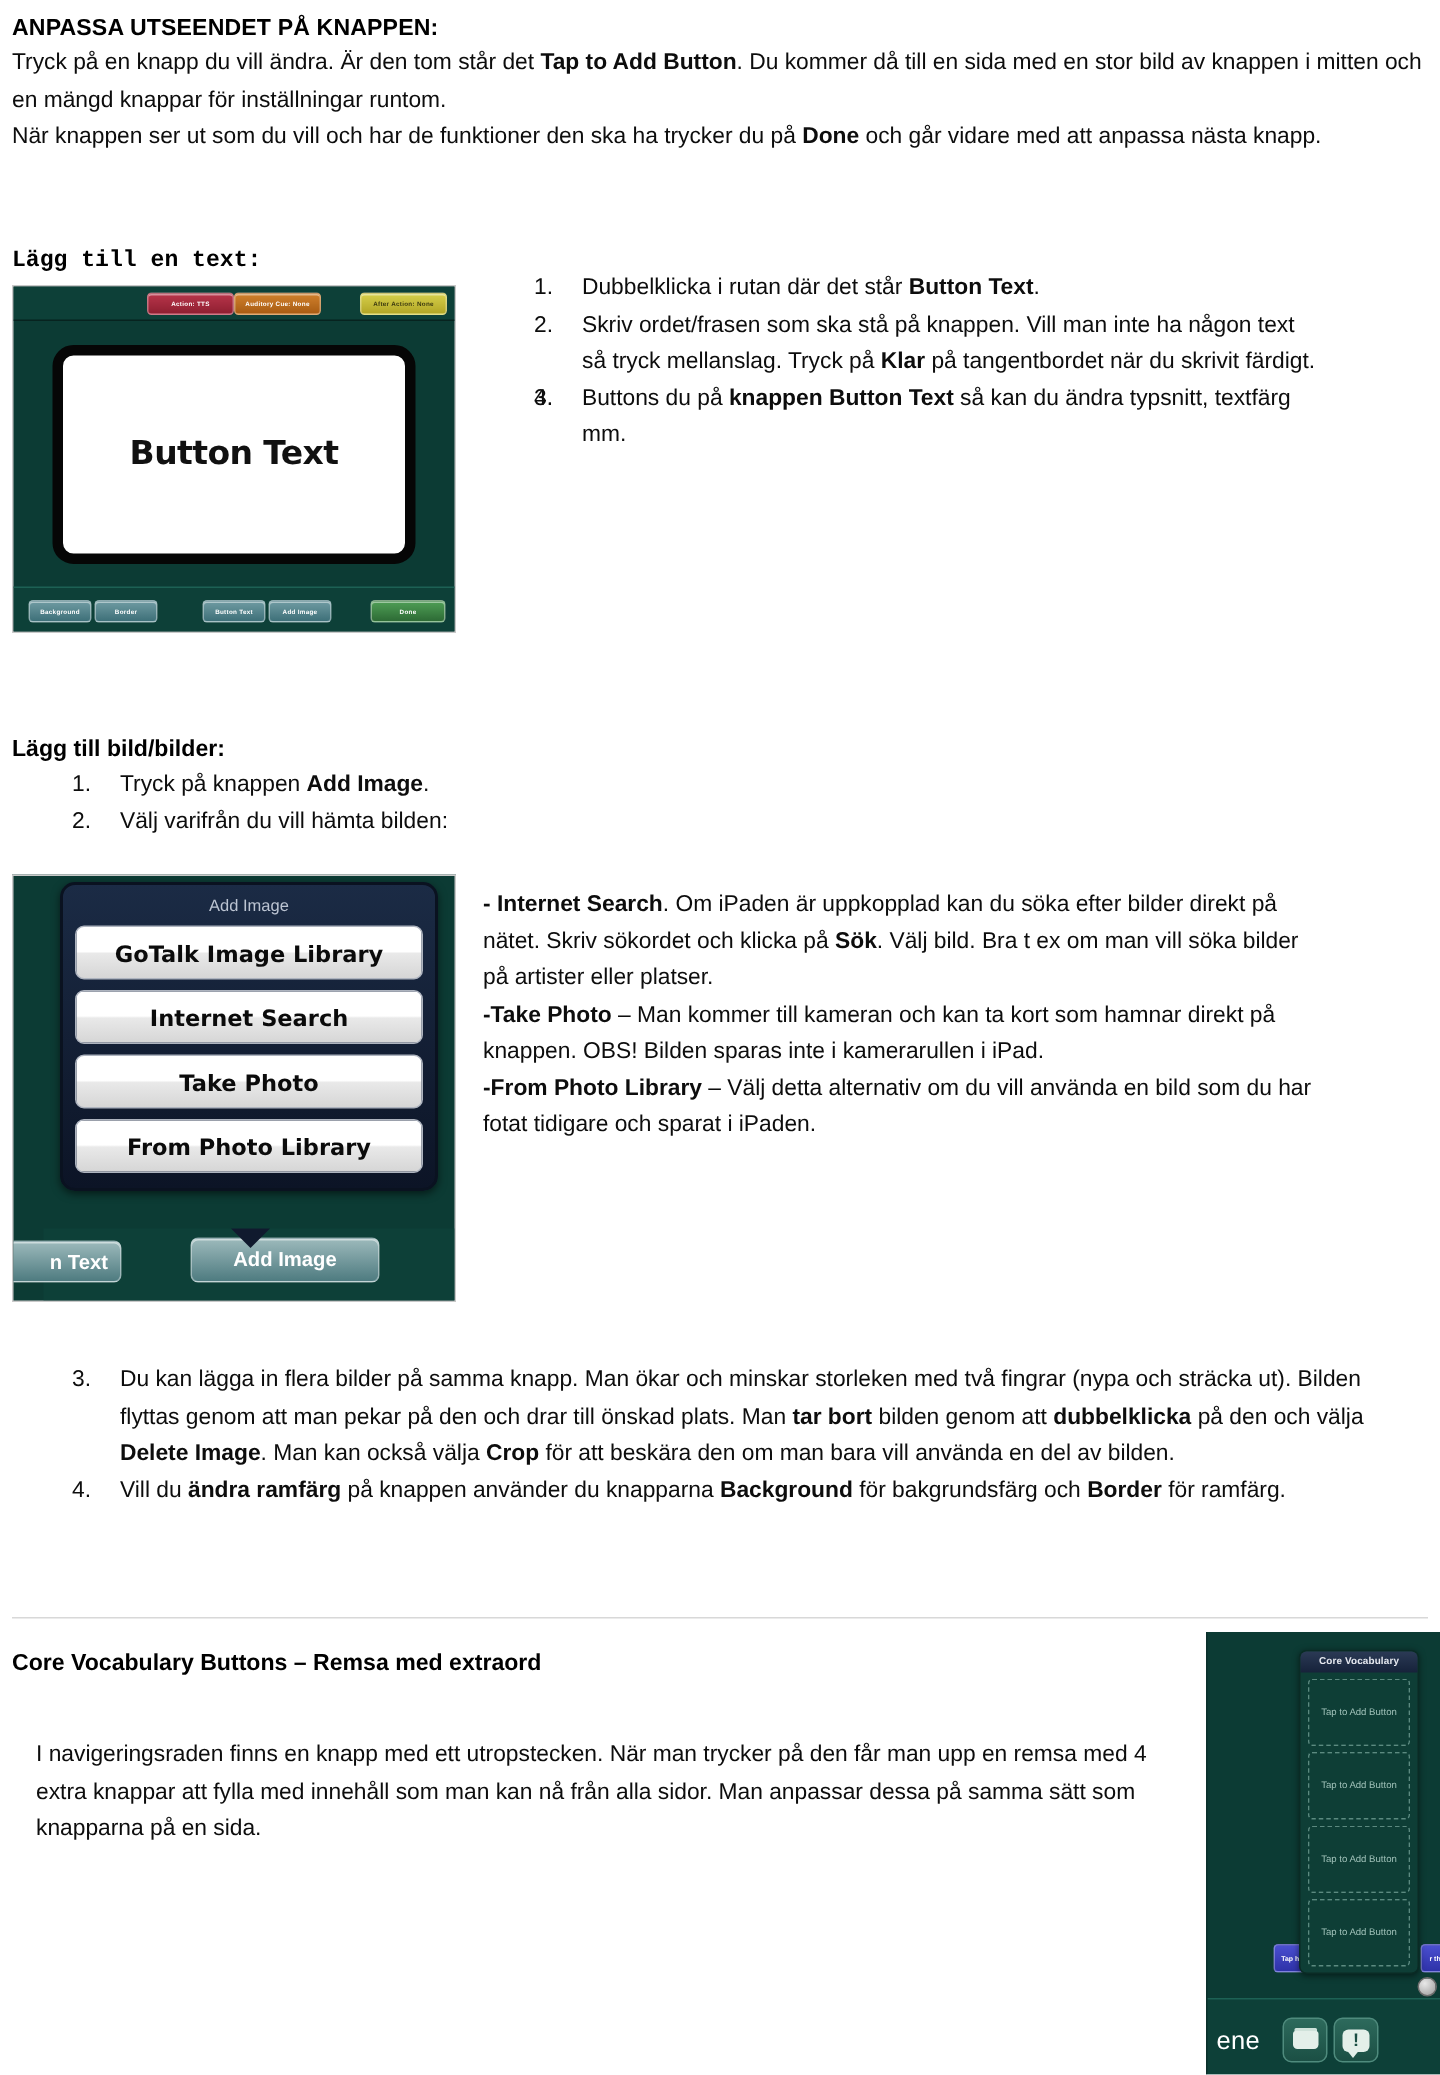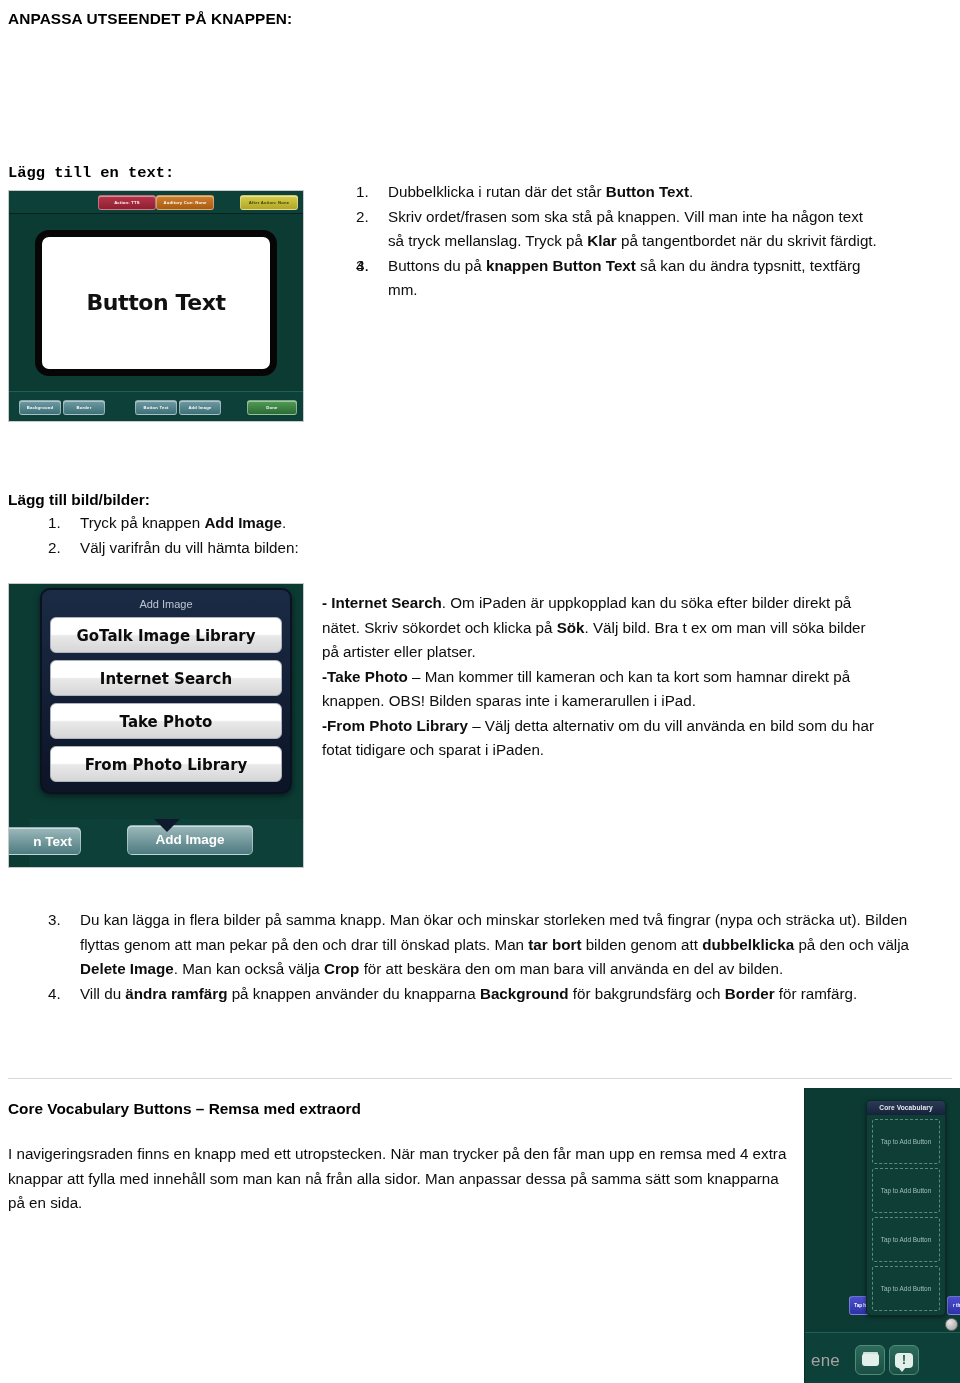--- a/index.html
+++ b/index.html
@@ -311,21 +311,21 @@
 
   
   #core-head {
     position: absolute;
     left: 8px; top: 1097px;
   }
   #core-body {
     position: absolute;
     left: 8px; top: 1142px; width: 790px;
   }
-  #core-body .para { margin: 0; }
+  #core-body .para { margin: 16px; }
 
   
   .shot-core {
     position: absolute;
     left: 804px;
     top: 1088px;
     width: 156px;
     height: 295px;
     background: #0c3b34;
     overflow: hidden;
@@ -405,21 +405,21 @@
     position: absolute;
     left: 0; right: 0; bottom: 0;
     height: 50px;
     background: #0d4038;
     border-top: 1px solid #1d6154;
   }
   .cv-pagename {
     position: absolute;
     left: 6px;
     bottom: 12px;
-    color: #a3a3a3;
+    color: #ffffff;
     font-size: 17px;
     letter-spacing: .2px;
   }
   .cv-navicon {
     position: absolute;
     bottom: 8px;
     width: 28px; height: 28px;
     border-radius: 6px;
     background: linear-gradient(#2d6a5c, #1b4f44);
     border: 1px solid #4f8b7d;
@@ -461,20 +461,22 @@
     line-height: 1;
   }
 </style>
 </head>
 <body>
 
 <div class="page">
 
   <div id="intro-block">
     <div class="heading-caps">ANPASSA UTSEENDET PÅ KNAPPEN:</div>
+    <p class="para"><span>Tryck på en knapp du vill ändra. Är den tom står det </span><b>Tap to Add Button</b><span>. Du kommer då till en sida med en stor bild av knappen i mitten och en mängd knappar för inställningar runtom.</span></p>
+    <p class="para"><span>När knappen ser ut som du vill och har de funktioner den ska ha trycker du på </span><b>Done</b><span> och går vidare med att anpassa nästa knapp.</span></p>
   </div>
 
   <div id="text-section-head" class="subhead">Lägg till en text:</div>
 
   <div class="shot-button-editor">
     <div class="be-topbar">
       <div class="be-pill red">Action: TTS</div>
       <div class="be-pill orange">Auditory Cue: None</div>
       <div class="be-pill yellow">After Action: None</div>
     </div>

